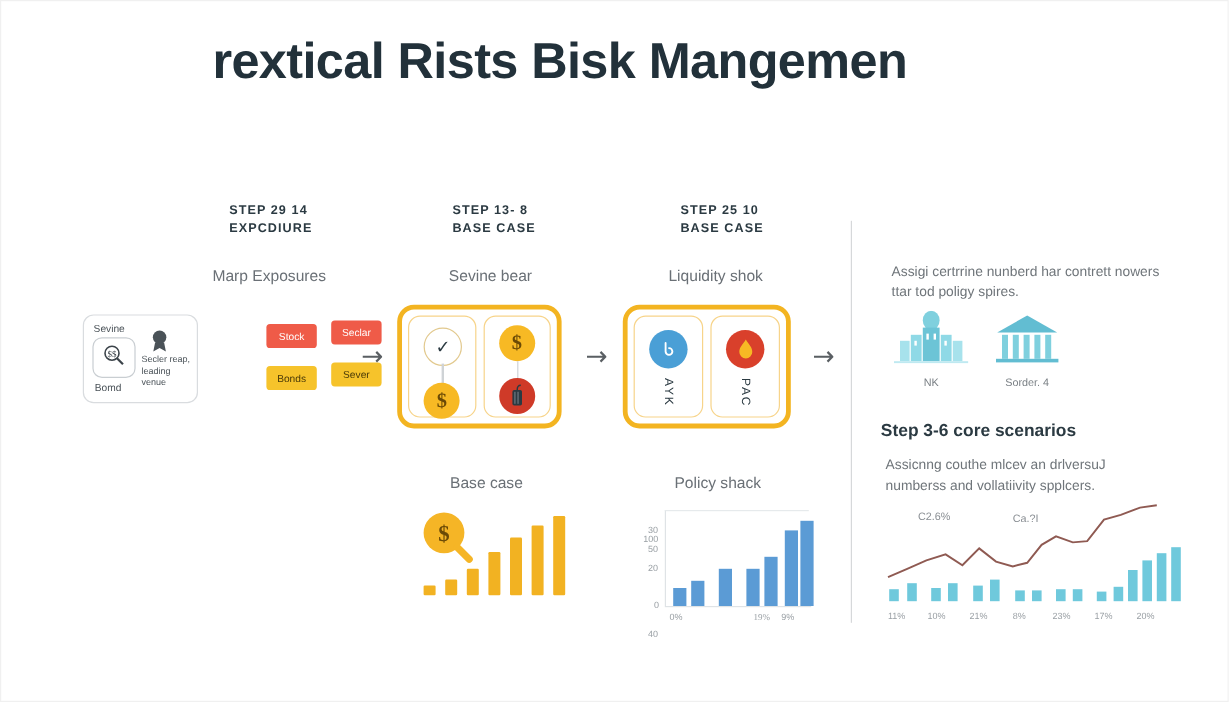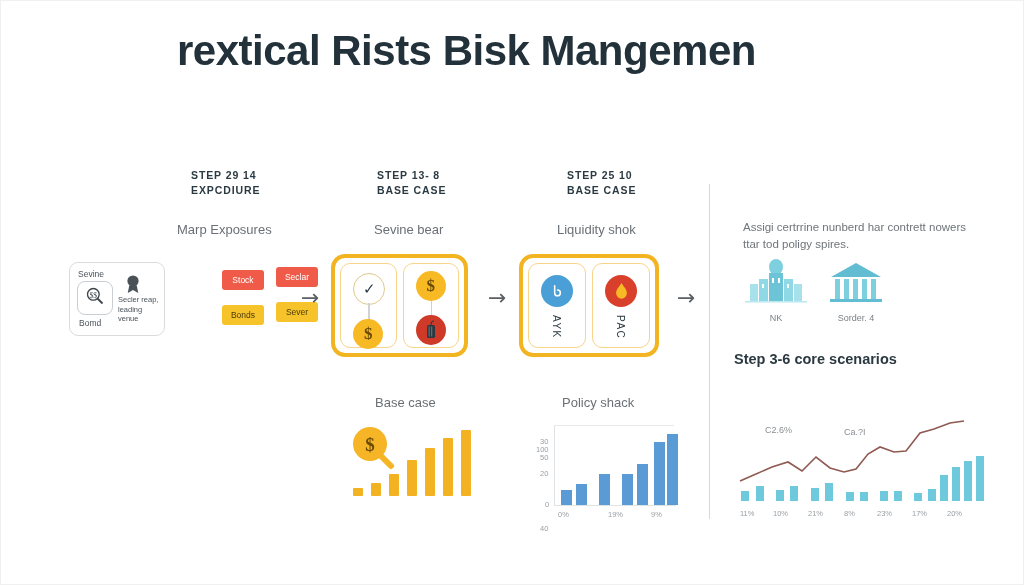--- a/index.html
+++ b/index.html
@@ -384,28 +384,29 @@
 
     <div class="bar" style="left:560px; top:489px; width:11px; height:15px;"></div>
     <div class="bar" style="left:575px; top:483px; width:11px; height:21px;"></div>
     <div class="bar" style="left:598px; top:473px; width:11px; height:31px;"></div>
     <div class="bar" style="left:621px; top:473px; width:11px; height:31px;"></div>
     <div class="bar" style="left:636px; top:463px; width:11px; height:41px;"></div>
     <div class="bar" style="left:653px; top:441px; width:11px; height:63px;"></div>
     <div class="bar" style="left:666px; top:433px; width:11px; height:71px;"></div>
 
     <div class="axis-label" style="left:557px; top:509px;">0%</div>
-    <div class="axis-label" style="left:607px; top:509px;">19%</div>
+    <div class="axis-label" style="left:627px; top:509px;font-family:Liberation Serif, serif;">19%</div>
     <div class="axis-label" style="left:650px; top:509px;">9%</div>
   </div>
 
   <div id="divider"></div>
 
   <div class="right-para" style="left:742px; top:218px;">Assigi certrrine nunberd har contrett nowers ttar tod poligy spires.</div>
   <div class="right-head" style="left:733px; top:350px;">Step 3-6 core scenarios</div>
+  <div class="right-para" style="left:737px; top:379px;">Assicnng couthe mlcev an drlversuJ numberss and vollatiivity spplcers.</div>
 
   <div class="bldg-item" style="left:742px; top:258px; width:66px;">
     <span>
       <svg width="62" height="46" viewBox="0 0 62 46">
         <ellipse cx="31" cy="8" rx="7" ry="8" fill="#7fd0de"></ellipse>
         <rect x="24" y="14" width="14" height="28" fill="#6cc4d6"></rect>
         <rect x="14" y="20" width="9" height="22" fill="#8fd9e6"></rect>
         <rect x="39" y="20" width="9" height="22" fill="#8fd9e6"></rect>
         <rect x="5" y="25" width="8" height="17" fill="#a7e2ec"></rect>
         <rect x="49" y="25" width="8" height="17" fill="#a7e2ec"></rect>

